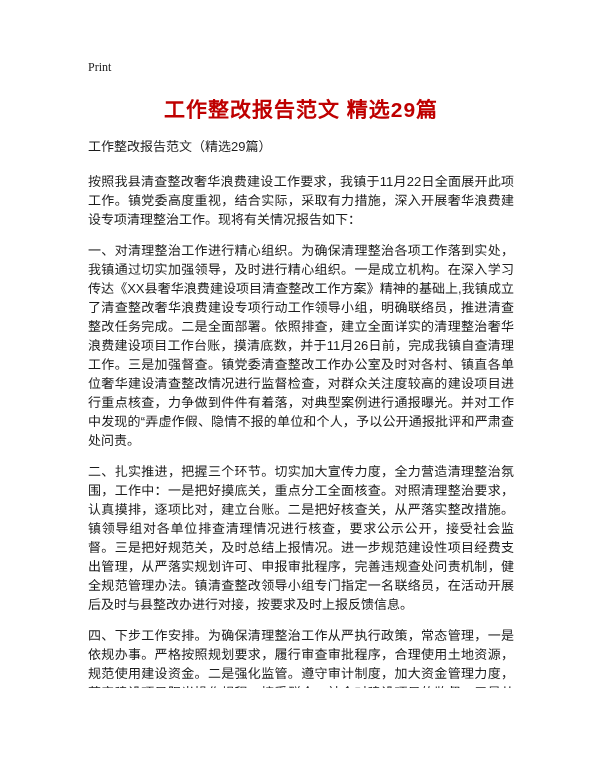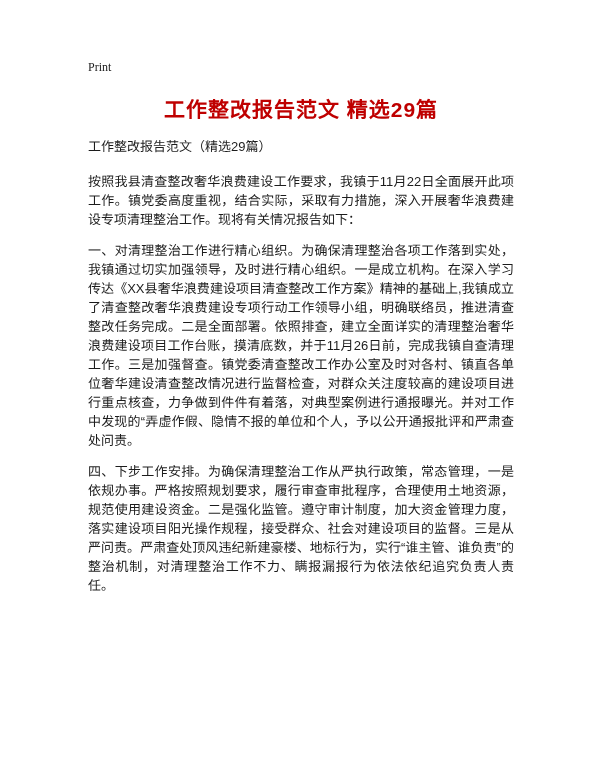--- a/index.html
+++ b/index.html
@@ -71,20 +71,21 @@
 
     <h1 class="doc-title" style="color: rgb(191, 0, 0);">工作整改报告范文 精选29篇</h1>
 
     <p class="subtitle">工作整改报告范文（精选29篇）</p>
 
 
     <p class="body-para">按照我县清查整改奢华浪费建设工作要求，我镇于11月22日全面展开此项工作。镇党委高度重视，结合实际，采取有力措施，深入开展奢华浪费建设专项清理整治工作。现将有关情况报告如下：</p>
 
     <p class="body-para">一、对清理整治工作进行精心组织。为确保清理整治各项工作落到实处，我镇通过切实加强领导，及时进行精心组织。一是成立机构。在深入学习传达《XX县奢华浪费建设项目清查整改工作方案》精神的基础上,我镇成立了清查整改奢华浪费建设专项行动工作领导小组，明确联络员，推进清查整改任务完成。二是全面部署。依照排查，建立全面详实的清理整治奢华浪费建设项目工作台账，摸清底数，并于11月26日前，完成我镇自查清理工作。三是加强督查。镇党委清查整改工作办公室及时对各村、镇直各单位奢华建设清查整改情况进行监督检查，对群众关注度较高的建设项目进行重点核查，力争做到件件有着落，对典型案例进行通报曝光。并对工作中发现的“弄虚作假、隐情不报的单位和个人，予以公开通报批评和严肃查处问责。</p>
 
+    <p class="body-para">二、扎实推进，把握三个环节。切实加大宣传力度，全力营造清理整治氛围，工作中：一是把好摸底关，重点分工全面核查。对照清理整治要求，认真摸排，逐项比对，建立台账。二是把好核查关，从严落实整改措施。镇领导组对各单位排查清理情况进行核查，要求公示公开，接受社会监督。三是把好规范关，及时总结上报情况。进一步规范建设性项目经费支出管理，从严落实规划许可、申报审批程序，完善违规查处问责机制，健全规范管理办法。镇清查整改领导小组专门指定一名联络员，在活动开展后及时与县整改办进行对接，按要求及时上报反馈信息。</p>
 
 
     <p class="body-para">四、下步工作安排。为确保清理整治工作从严执行政策，常态管理，一是依规办事。严格按照规划要求，履行审查审批程序，合理使用土地资源，规范使用建设资金。二是强化监管。遵守审计制度，加大资金管理力度，落实建设项目阳光操作规程，接受群众、社会对建设项目的监督。三是从严问责。严肃查处顶风违纪新建豪楼、地标行为，实行“谁主管、谁负责”的整治机制，对清理整治工作不力、瞒报漏报行为依法依纪追究负责人责任。</p>
 
     
 
   </div>
 </div>
 
 </body></html>

